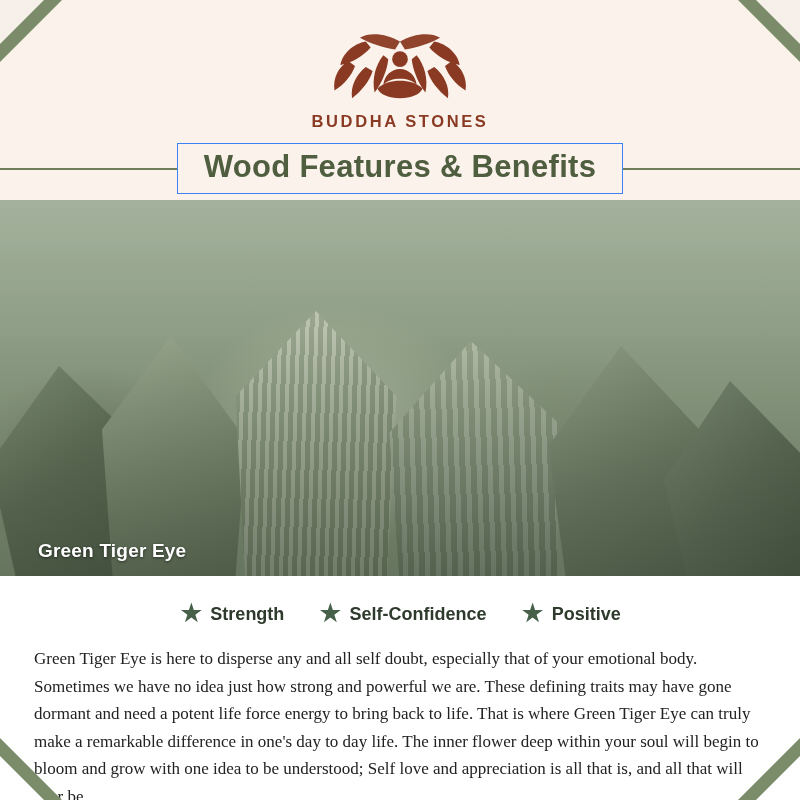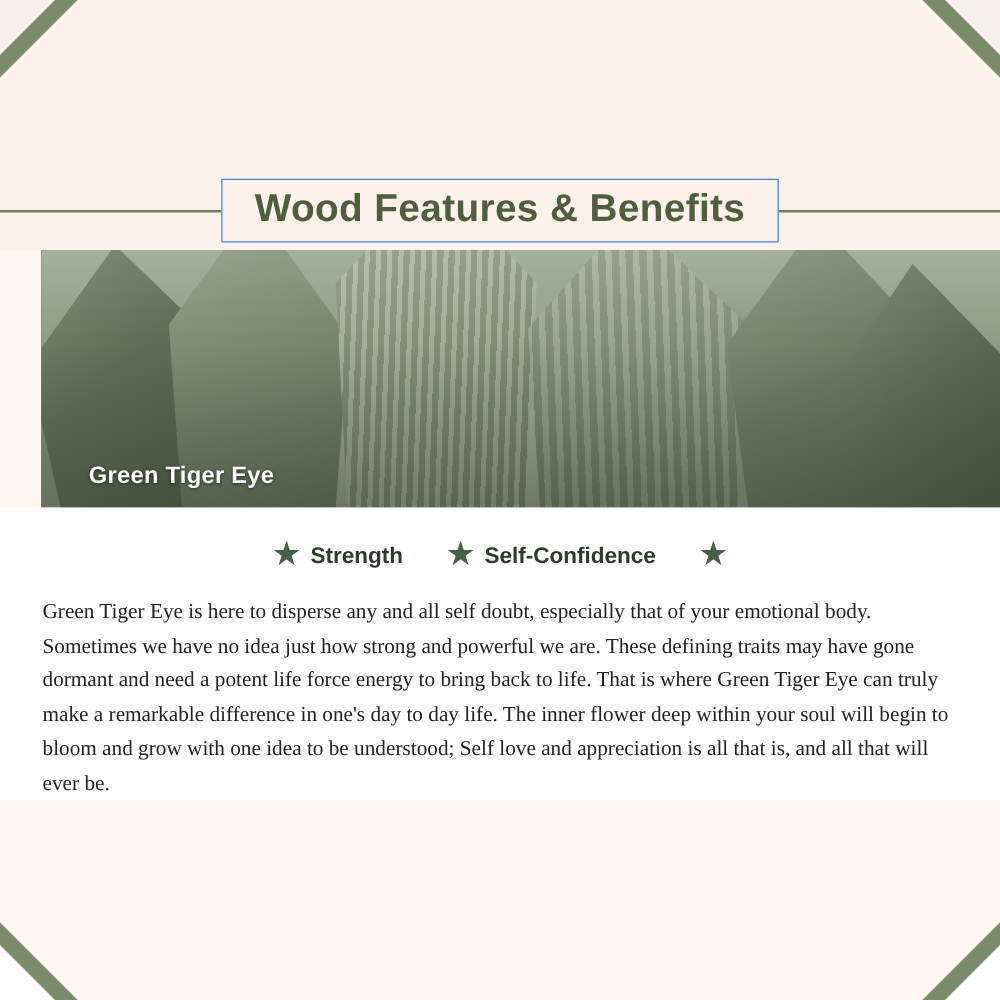--- a/index.html
+++ b/index.html
@@ -128,25 +128,24 @@
     font-weight: bold;
     color: #4e5e3e;
     letter-spacing: 0.3px;
     white-space: nowrap;
     font-family: "Liberation Sans", sans-serif;
   }
 
   
   .hero {
     position: relative;
-    height: 206px;
+    height: 376px;
     overflow: hidden;
     background: #be185d;
     z-index: 1;
-    margin-left: 33px;
   }
   .hero-bg {
     position: absolute;
     inset: 0;
     background:
       radial-gradient(ellipse 180px 150px at 12% 72%, #6c7a63 0%, rgba(108,122,99,0) 70%),
       radial-gradient(ellipse 200px 170px at 42% 60%, #aab59f 0%, rgba(170,181,159,0) 72%),
       radial-gradient(ellipse 160px 150px at 72% 68%, #7e8d74 0%, rgba(126,141,116,0) 70%),
       linear-gradient(180deg, #9fae98 0%, #8c9b83 40%, #7a8a71 100%);
   }
@@ -254,20 +253,42 @@
   <div class="corner corner-tl"></div>
   <div class="corner-inner-tl"></div>
   <div class="corner corner-tr"></div>
   <div class="corner-inner-tr"></div>
   <div class="corner corner-bl"></div>
   <div class="corner-inner-bl"></div>
   <div class="corner corner-br"></div>
   <div class="corner-inner-br"></div>
 
   <div class="header">
+    <div class="logo-wrap">
+      <svg class="logo-mark" viewBox="0 0 150 90">
+        <g fill="#8a3a22">
+
+          <path d="M75 20 C62 12 44 10 34 16 C44 22 58 26 70 28 Z" opacity="0.95"></path>
+          <path d="M75 20 C88 12 106 10 116 16 C106 22 92 26 80 28 Z" opacity="0.95"></path>
+          <path d="M40 20 C28 22 16 32 14 44 C26 42 38 34 45 26 Z"></path>
+          <path d="M110 20 C122 22 134 32 136 44 C124 42 112 34 105 26 Z"></path>
+          <path d="M22 40 C12 46 6 58 8 70 C18 64 26 54 29 45 Z"></path>
+          <path d="M128 40 C138 46 144 58 142 70 C132 64 124 54 121 45 Z"></path>
+          <path d="M40 46 C30 54 24 66 26 78 C36 70 44 60 47 50 Z"></path>
+          <path d="M110 46 C120 54 126 66 124 78 C114 70 106 60 103 50 Z"></path>
+          <path d="M58 34 C50 44 46 58 49 72 C57 62 62 48 63 38 Z"></path>
+          <path d="M92 34 C100 44 104 58 101 72 C93 62 88 48 87 38 Z"></path>
+
+          <circle cx="75" cy="38" r="8"></circle>
+          <path d="M75 48 C66 48 59 55 58 64 C62 60 68 58 75 58 C82 58 88 60 92 64 C91 55 84 48 75 48 Z"></path>
+          <path d="M52 68 C58 62 66 60 75 60 C84 60 92 62 98 68 C96 74 86 78 75 78 C64 78 54 74 52 68 Z"></path>
+        </g>
+      </svg>
+      <div class="brand-name">BUDDHA STONES</div>
+    </div>
 
     <div class="title-bar">
       <div class="title-rule"></div>
       <div class="title-box">
         <span class="title-text">Wood Features &amp; Benefits</span>
       </div>
       <div class="title-rule"></div>
     </div>
   </div>
 
@@ -288,19 +309,20 @@
       <div class="benefit">
         <span class="star">★</span>
         <span class="benefit-label">Strength</span>
       </div>
       <div class="benefit">
         <span class="star">★</span>
         <span class="benefit-label">Self-Confidence</span>
       </div>
       <div class="benefit">
         <span class="star">★</span>
+        <span class="benefit-label">Positive</span>
       </div>
     </div>
 
     <p class="paragraph">Green Tiger Eye is here to disperse any and all self doubt, especially that of your emotional body. Sometimes we have no idea just how strong and powerful we are. These defining traits may have gone dormant and need a potent life force energy to bring back to life. That is where Green Tiger Eye can truly make a remarkable difference in one's day to day life. The inner flower deep within your soul will begin to bloom and grow with one idea to be understood; Self love and appreciation is all that is, and all that will ever be.</p>
   </div>
 
 </div>
 
 </body></html>

